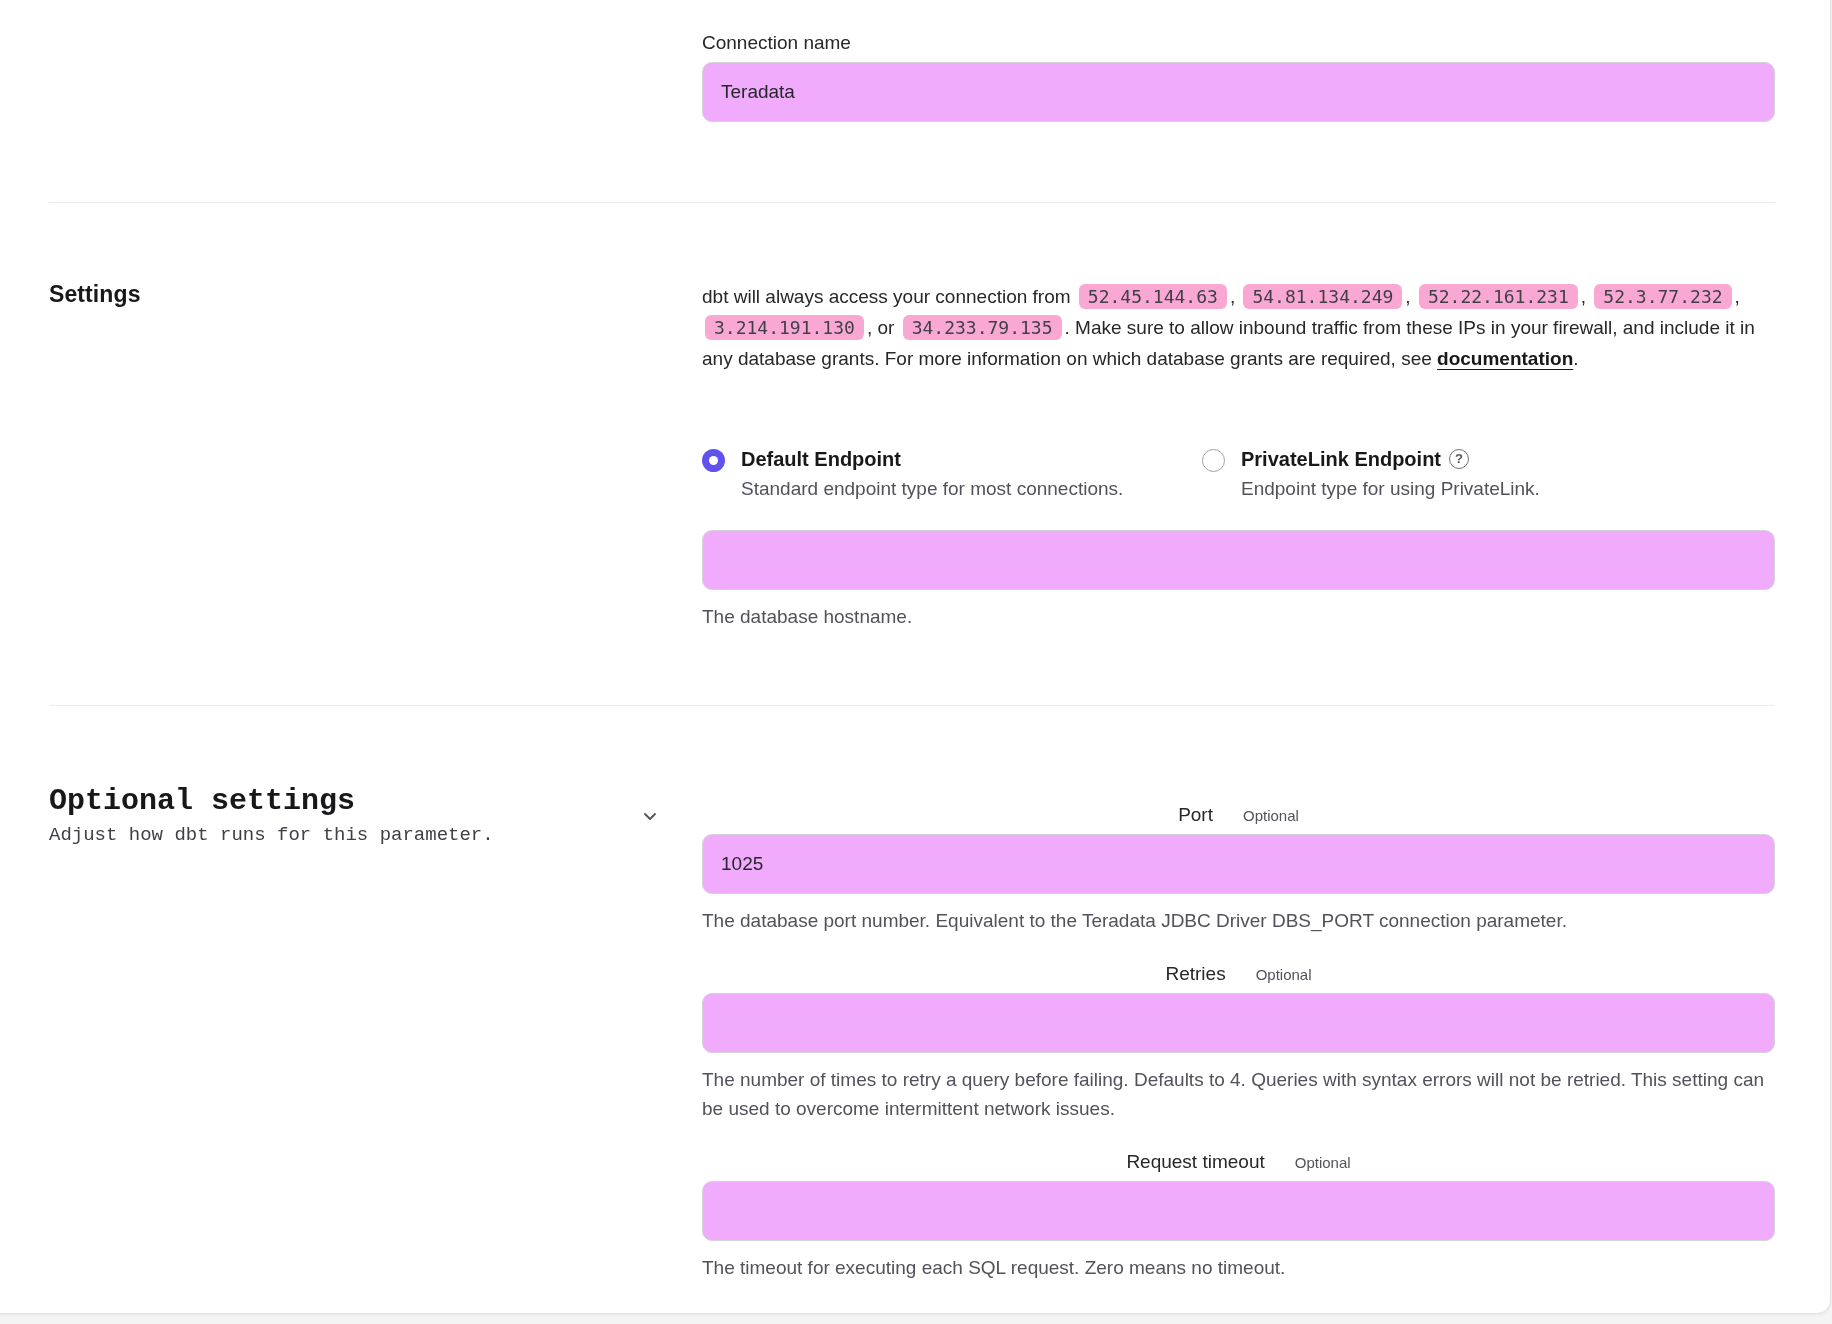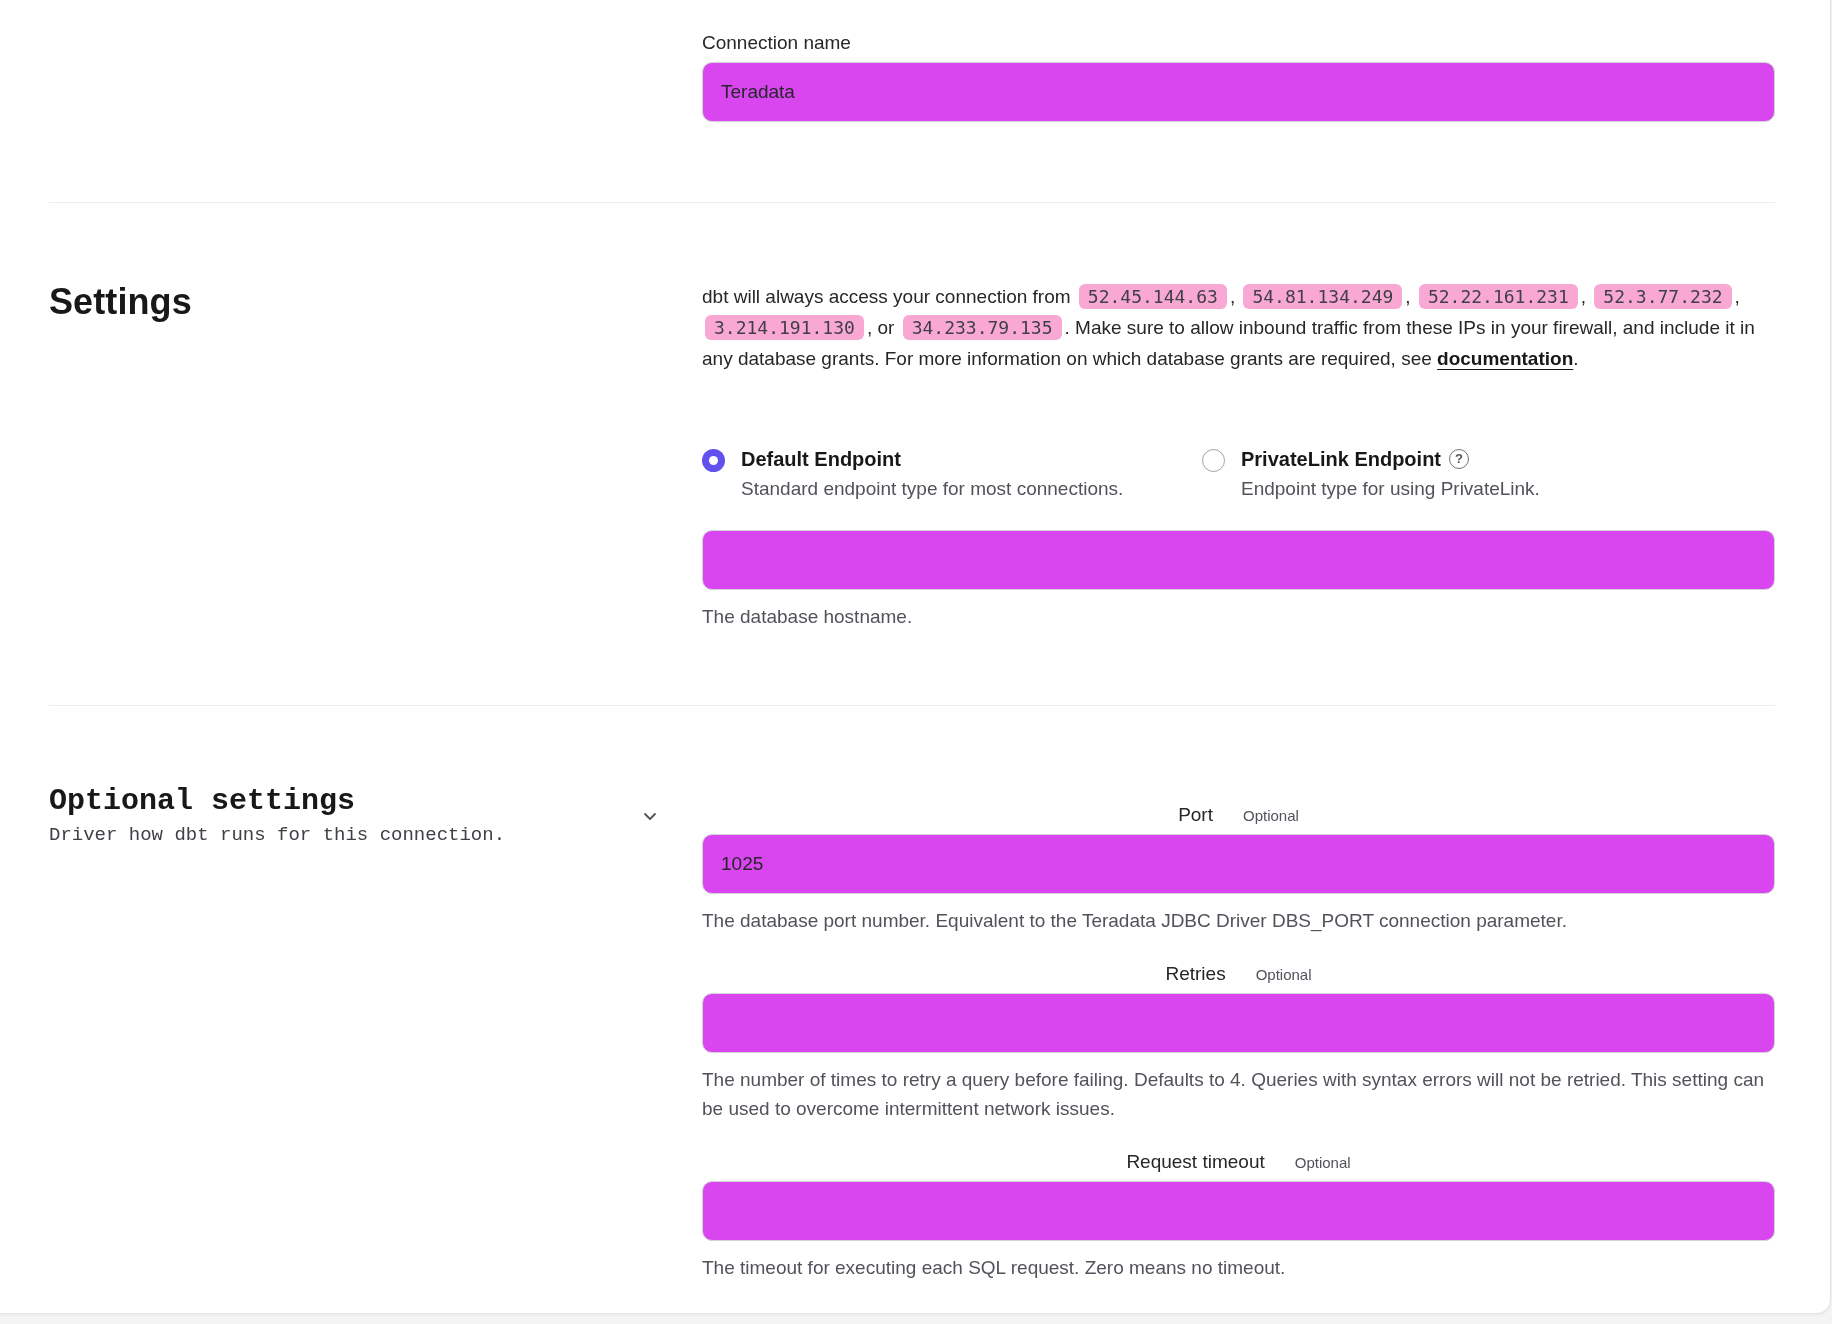--- a/index.html
+++ b/index.html
@@ -22,26 +22,26 @@
   .divider { border:none; border-top:1px solid #ececec; height:0; }
   .divider.d1 { margin-top:80px; }
   .divider.d2 { margin-top:74px; }
 
   .field-label { font-size:19px; font-weight:400; color:#27272a; line-height:22px; }
   .text-input {
     width:100%; height:60px; margin-top:8px;
     border:1px solid #d4d4d8; border-radius:10px;
     padding:0 18px; font-size:19px; color:#27272a;
     font-family:"Liberation Sans","DejaVu Sans",sans-serif;
-    background:#d946ef; outline:none;
+    background:#f0abfc; outline:none;
   }
   .helper { margin-top:12px; font-size:19px; line-height:29px; color:#52525b; }
 
   .section-pad { padding-top:78px; }
-  .h2 { font-size:36px; font-weight:700; color:#18181b; letter-spacing:0.1px; }
+  .h2 { font-size:23px; font-weight:700; color:#18181b; letter-spacing:0.1px; }
 
   .intro { font-size:19px; line-height:31px; color:#27272a; }
   .chip {
     font-family:"DejaVu Sans Mono","Liberation Mono",monospace;
     font-size:18px; background:#f9a8d4; color:#3f3f46;
     border-radius:6px; padding:2px 9px; margin:0 3px;
     white-space:nowrap;
   }
   .doc-link { color:#18181b; font-weight:700; text-decoration:underline; text-underline-offset:4px; cursor:pointer; }
 
@@ -131,21 +131,21 @@
       </div>
     </div>
   </section>
 
   <hr class="divider d2">
 
   <section class="row section-pad">
     <div class="left-head">
       <div>
         <h2 class="h2-big">Optional settings</h2>
-        <div class="sub">Driver how dbt runs for this connection.</div>
+        <div class="sub">Adjust how dbt runs for this parameter.</div>
       </div>
       <button class="chev-btn">
         <svg width="24" height="24" viewBox="0 0 24 24">
           <polyline points="7,10 12,15 17,10" fill="none" stroke="#52525b" stroke-width="1.8" stroke-linecap="round" stroke-linejoin="round"></polyline>
         </svg>
       </button>
     </div>
 
     <div class="opt-right">
       <div class="opt-field">

